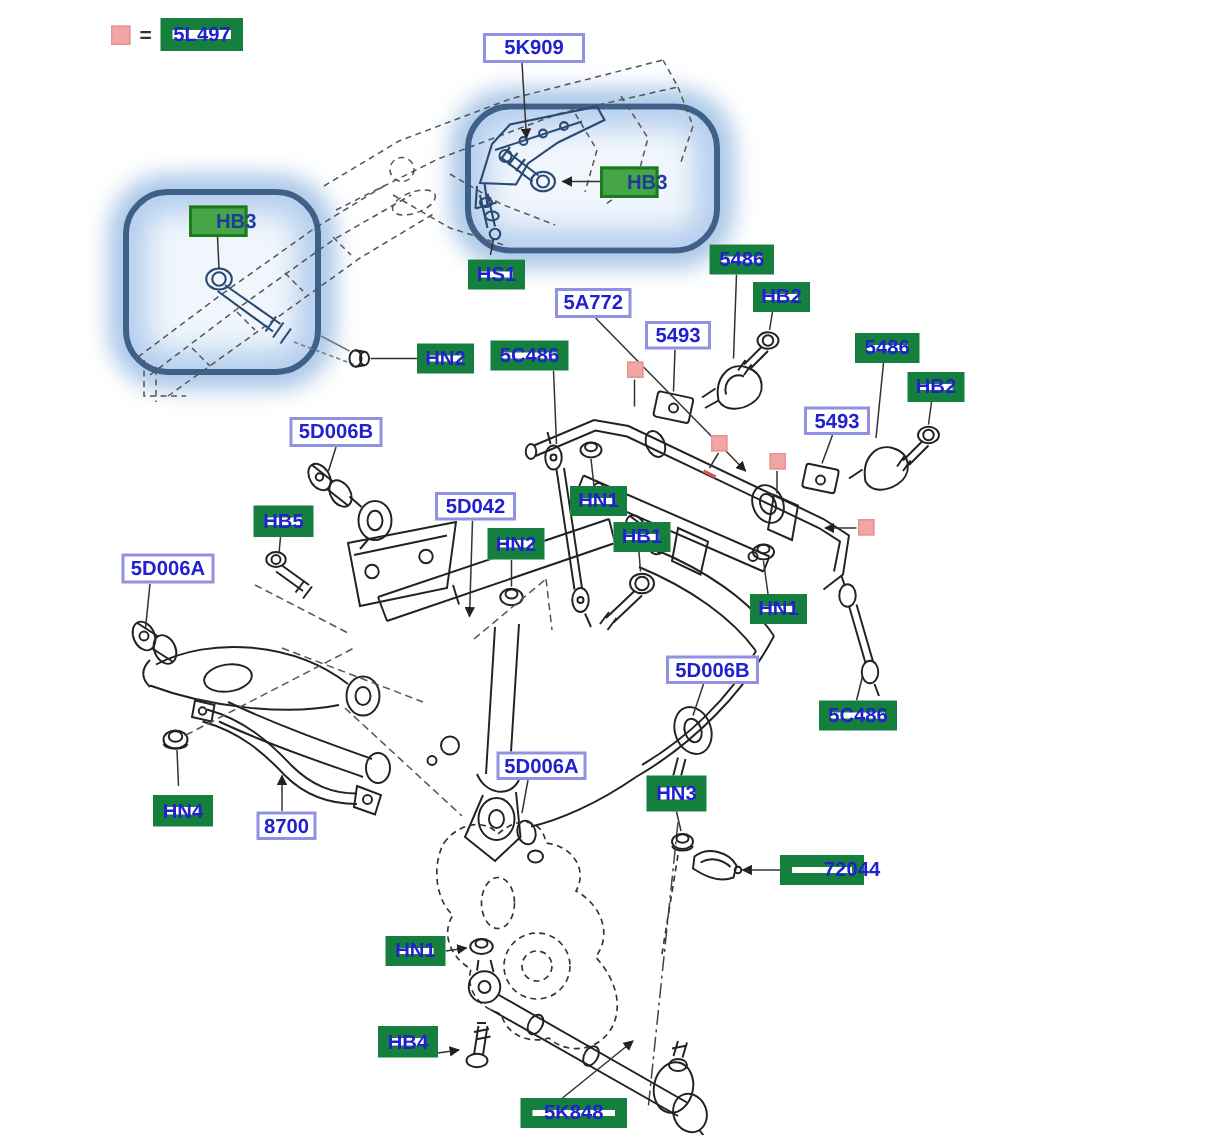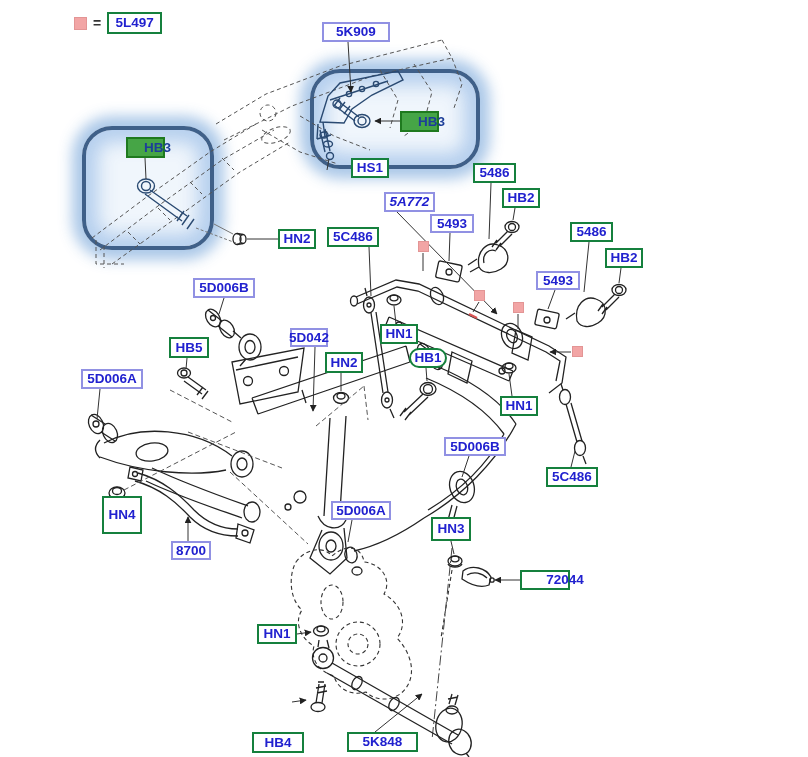--- a/index.html
+++ b/index.html
@@ -5,21 +5,21 @@
   html,body{margin:0;padding:0;background:#fff;}
   #stage{position:relative;width:808px;height:757px;background:#ffffff;overflow:hidden;
          font-family:"Liberation Sans",sans-serif;}
   #art{position:absolute;left:0;top:0;z-index:2;}
   .highlight{position:absolute;z-index:1;border:4px solid #3f6089;border-radius:30px;
              background:rgba(228,239,250,0.55);
              box-shadow:0 0 14px 10px rgba(156,190,228,0.85), inset 0 0 18px 12px rgba(170,200,235,0.85);}
   .label{position:absolute;z-index:3;display:flex;align-items:center;justify-content:center;
          box-sizing:border-box;background:#ffffff;color:#2121cf;font-weight:bold;
          font-size:13.5px;line-height:1;letter-spacing:0;cursor:pointer;}
-  .label.green{border:2px solid #15803d;}
+  .label.green{border:8px solid #15803d;}
   .label.blue{border:2px solid #9191e3;}
   .label.hb3{border:2px solid #1e7a1e;background:#46a546;color:#1d3f99;padding-left:24px;}
   .marker{position:absolute;z-index:3;background:#f2a5a5;border:1px solid #e39595;box-sizing:border-box;}
   #legend{position:absolute;left:74px;top:12px;z-index:3;display:flex;align-items:center;gap:6px;}
   #legend .swatch{width:11px;height:11px;background:#f2a5a5;border:1px solid #e39595;}
   #legend .eq{font-weight:bold;font-size:14px;color:#333;}
   #legend .label{position:static;width:55px;height:22px;}
 </style>
 </head>
 <body>
@@ -274,41 +274,41 @@
   </svg>
 <div class="highlight" style="left: 82px; top: 126px; width: 124px; height: 116px;"></div>
     <div class="highlight" style="left: 310px; top: 69px; width: 162px; height: 92px;"></div>
     <div class="marker" style="left: 418px; top: 241px; width: 11px; height: 11px;"></div>
     <div class="marker" style="left: 474px; top: 290px; width: 11px; height: 11px;"></div>
     <div class="marker" style="left: 513px; top: 302px; width: 11px; height: 11px;"></div>
     <div class="marker" style="left: 572px; top: 346px; width: 11px; height: 11px;"></div>
     <div class="label blue" style="left: 322px; top: 22px; width: 68px; height: 20px;">5K909</div>
     <div class="label hb3" style="left: 400px; top: 111px; width: 39px; height: 21px;">HB3</div>
     <div class="label hb3" style="left: 126px; top: 137px; width: 39px; height: 21px;">HB3</div>
-    <div class="label green" style="left: 312px; top: 158px; width: 38px; height: 20px; margin-left: 39px;">HS1</div>
-    <div class="label blue" style="left: 384px; top: 192px; width: 51px; height: 20px; font-style: italic;">5A772</div>
+    <div class="label green" style="left: 312px; top: 173px; width: 38px; height: 20px;">HS1</div>
+    <div class="label blue" style="left: 370px; top: 192px; width: 51px; height: 20px;">5A772</div>
     <div class="label green" style="left: 278px; top: 229px; width: 38px; height: 20px;">HN2</div>
     <div class="label green" style="left: 327px; top: 227px; width: 52px; height: 20px;">5C486</div>
     <div class="label green" style="left: 473px; top: 163px; width: 43px; height: 20px;">5486</div>
     <div class="label green" style="left: 502px; top: 188px; width: 38px; height: 20px;">HB2</div>
     <div class="label blue" style="left: 430px; top: 214px; width: 44px; height: 19px;">5493</div>
     <div class="label green" style="left: 570px; top: 222px; width: 43px; height: 20px;">5486</div>
     <div class="label green" style="left: 605px; top: 248px; width: 38px; height: 20px;">HB2</div>
     <div class="label blue" style="left: 536px; top: 271px; width: 44px; height: 19px;">5493</div>
     <div class="label green" style="left: 380px; top: 324px; width: 38px; height: 20px;">HN1</div>
     <div class="label blue" style="left: 193px; top: 278px; width: 62px; height: 20px;">5D006B</div>
     <div class="label green" style="left: 169px; top: 337px; width: 40px; height: 21px;">HB5</div>
     <div class="label blue" style="left: 81px; top: 369px; width: 62px; height: 20px;">5D006A</div>
-    <div class="label blue" style="left: 290px; top: 328px; width: 38px; height: 19px;">5D042</div>
+    <div class="label blue" style="left: 290px; top: 328px; width: 54px; height: 19px;">5D042</div>
     <div class="label green" style="left: 325px; top: 352px; width: 38px; height: 21px;">HN2</div>
-    <div class="label green" style="left: 409px; top: 348px; width: 38px; height: 20px; border-radius: 10px;">HB1</div>
+    <div class="label green" style="left: 409px; top: 348px; width: 38px; height: 20px;">HB1</div>
     <div class="label green" style="left: 500px; top: 396px; width: 38px; height: 20px;">HN1</div>
     <div class="label green" style="left: 546px; top: 467px; width: 52px; height: 20px;">5C486</div>
     <div class="label blue" style="left: 444px; top: 437px; width: 62px; height: 19px;">5D006B</div>
     <div class="label blue" style="left: 331px; top: 501px; width: 60px; height: 19px;">5D006A</div>
-    <div class="label green" style="left: 102px; top: 496px; width: 40px; height: 38px;">HN4</div>
+    <div class="label green" style="left: 102px; top: 530px; width: 40px; height: 21px;">HN4</div>
     <div class="label blue" style="left: 171px; top: 541px; width: 40px; height: 19px;">8700</div>
     <div class="label green" style="left: 431px; top: 517px; width: 40px; height: 24px;">HN3</div>
     <div class="label green" style="left: 520px; top: 570px; width: 50px; height: 20px; padding-left: 40px;">72044</div>
     <div class="label green" style="left: 257px; top: 624px; width: 40px; height: 20px;">HN1</div>
-    <div class="label green" style="left: 252px; top: 732px; width: 52px; height: 21px;">HB4</div>
+    <div class="label green" style="left: 252px; top: 684px; width: 40px; height: 21px;">HB4</div>
     <div class="label green" style="left: 347px; top: 732px; width: 71px; height: 20px;">5K848</div>
   </div>
 
 </body></html>

